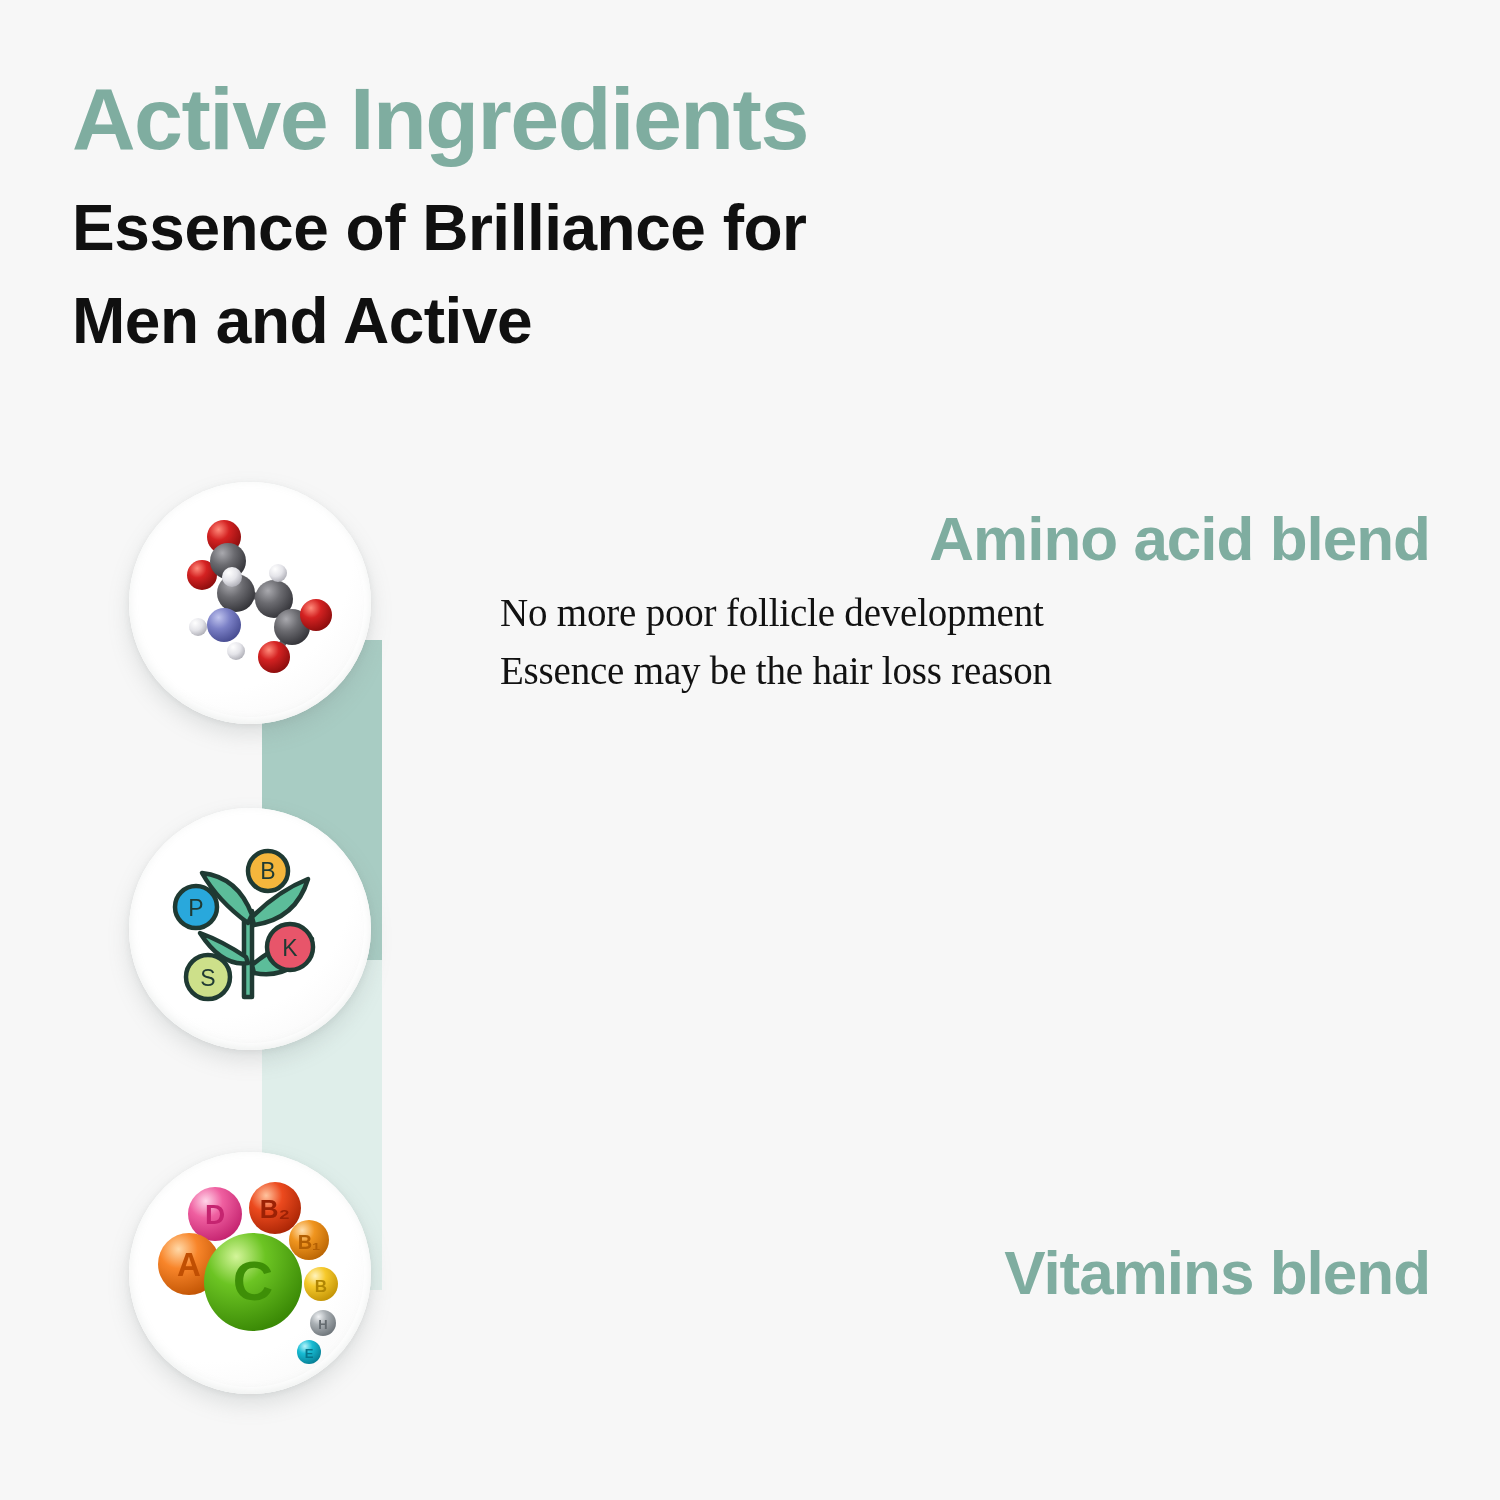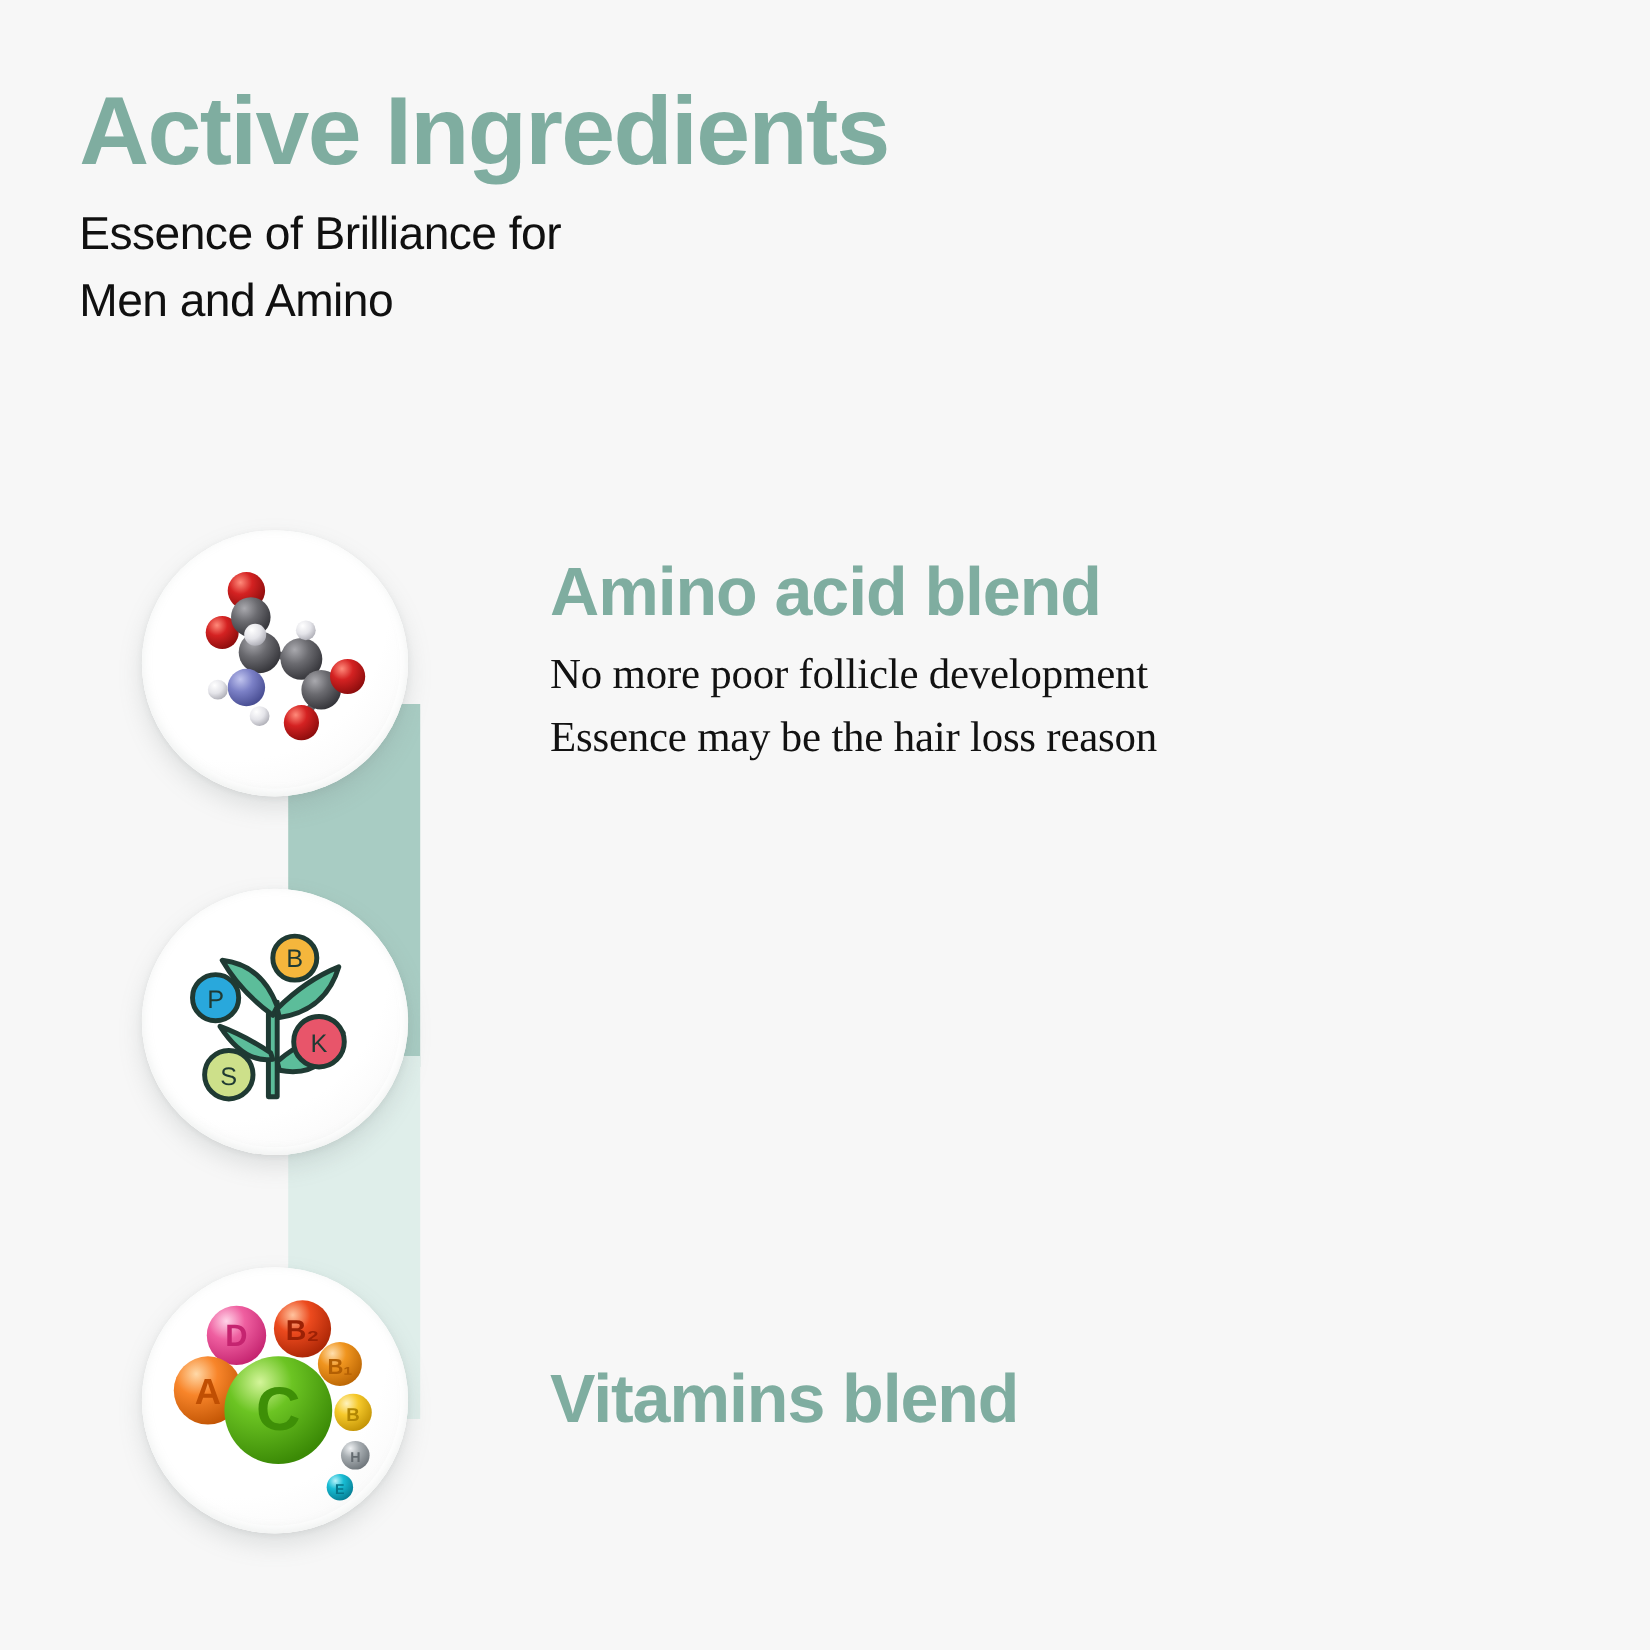--- a/index.html
+++ b/index.html
@@ -32,22 +32,22 @@
     font-size: 88px;
     font-weight: 700;
     letter-spacing: -1.5px;
     color: #7fada0;
     line-height: 1.02;
     white-space: nowrap;
   }
 
   .subtitle {
     margin-top: 18px;
-    font-size: 42px;
-    font-weight: 400;
+    font-size: 64px;
+    font-weight: 700;
     color: #101010;
     line-height: 1.45;
     letter-spacing: -0.5px;
   }
   .subtitle .sub-line { display: block; }
 
   
   .spine {
     position: absolute;
     left: 262px;
@@ -115,41 +115,42 @@
     flex: 1 1 auto;
     padding-right: 70px;
   }
   .item-title {
     font-size: 62px;
     font-weight: 700;
     color: #7fada0;
     letter-spacing: -1px;
     line-height: 1.1;
     white-space: nowrap;
+    text-align: right;
   }
   .item-desc {
     margin-top: 10px;
     font-size: 39px;
     font-weight: 300;
     color: #121212;
     line-height: 1.5;
     letter-spacing: -0.2px;
   }
   .item-desc .desc-line { display: block; white-space: nowrap; font-family: Liberation Serif, serif; }
 </style>
 </head>
 <body>
 
 <div class="poster">
 
   <div class="header">
     <div class="main-title">Active Ingredients</div>
     <div class="subtitle">
       <span class="sub-line">Essence of Brilliance for</span>
-      <span class="sub-line">Men and Amino</span>
+      <span class="sub-line">Men and Active</span>
     </div>
   </div>
 
   <div class="spine spine-upper"></div>
   <div class="spine spine-lower"></div>
 
   <div class="row row-1">
     <div class="badge-wrap">
       <div class="badge">
         <svg width="176" height="176" viewBox="0 0 176 176">

